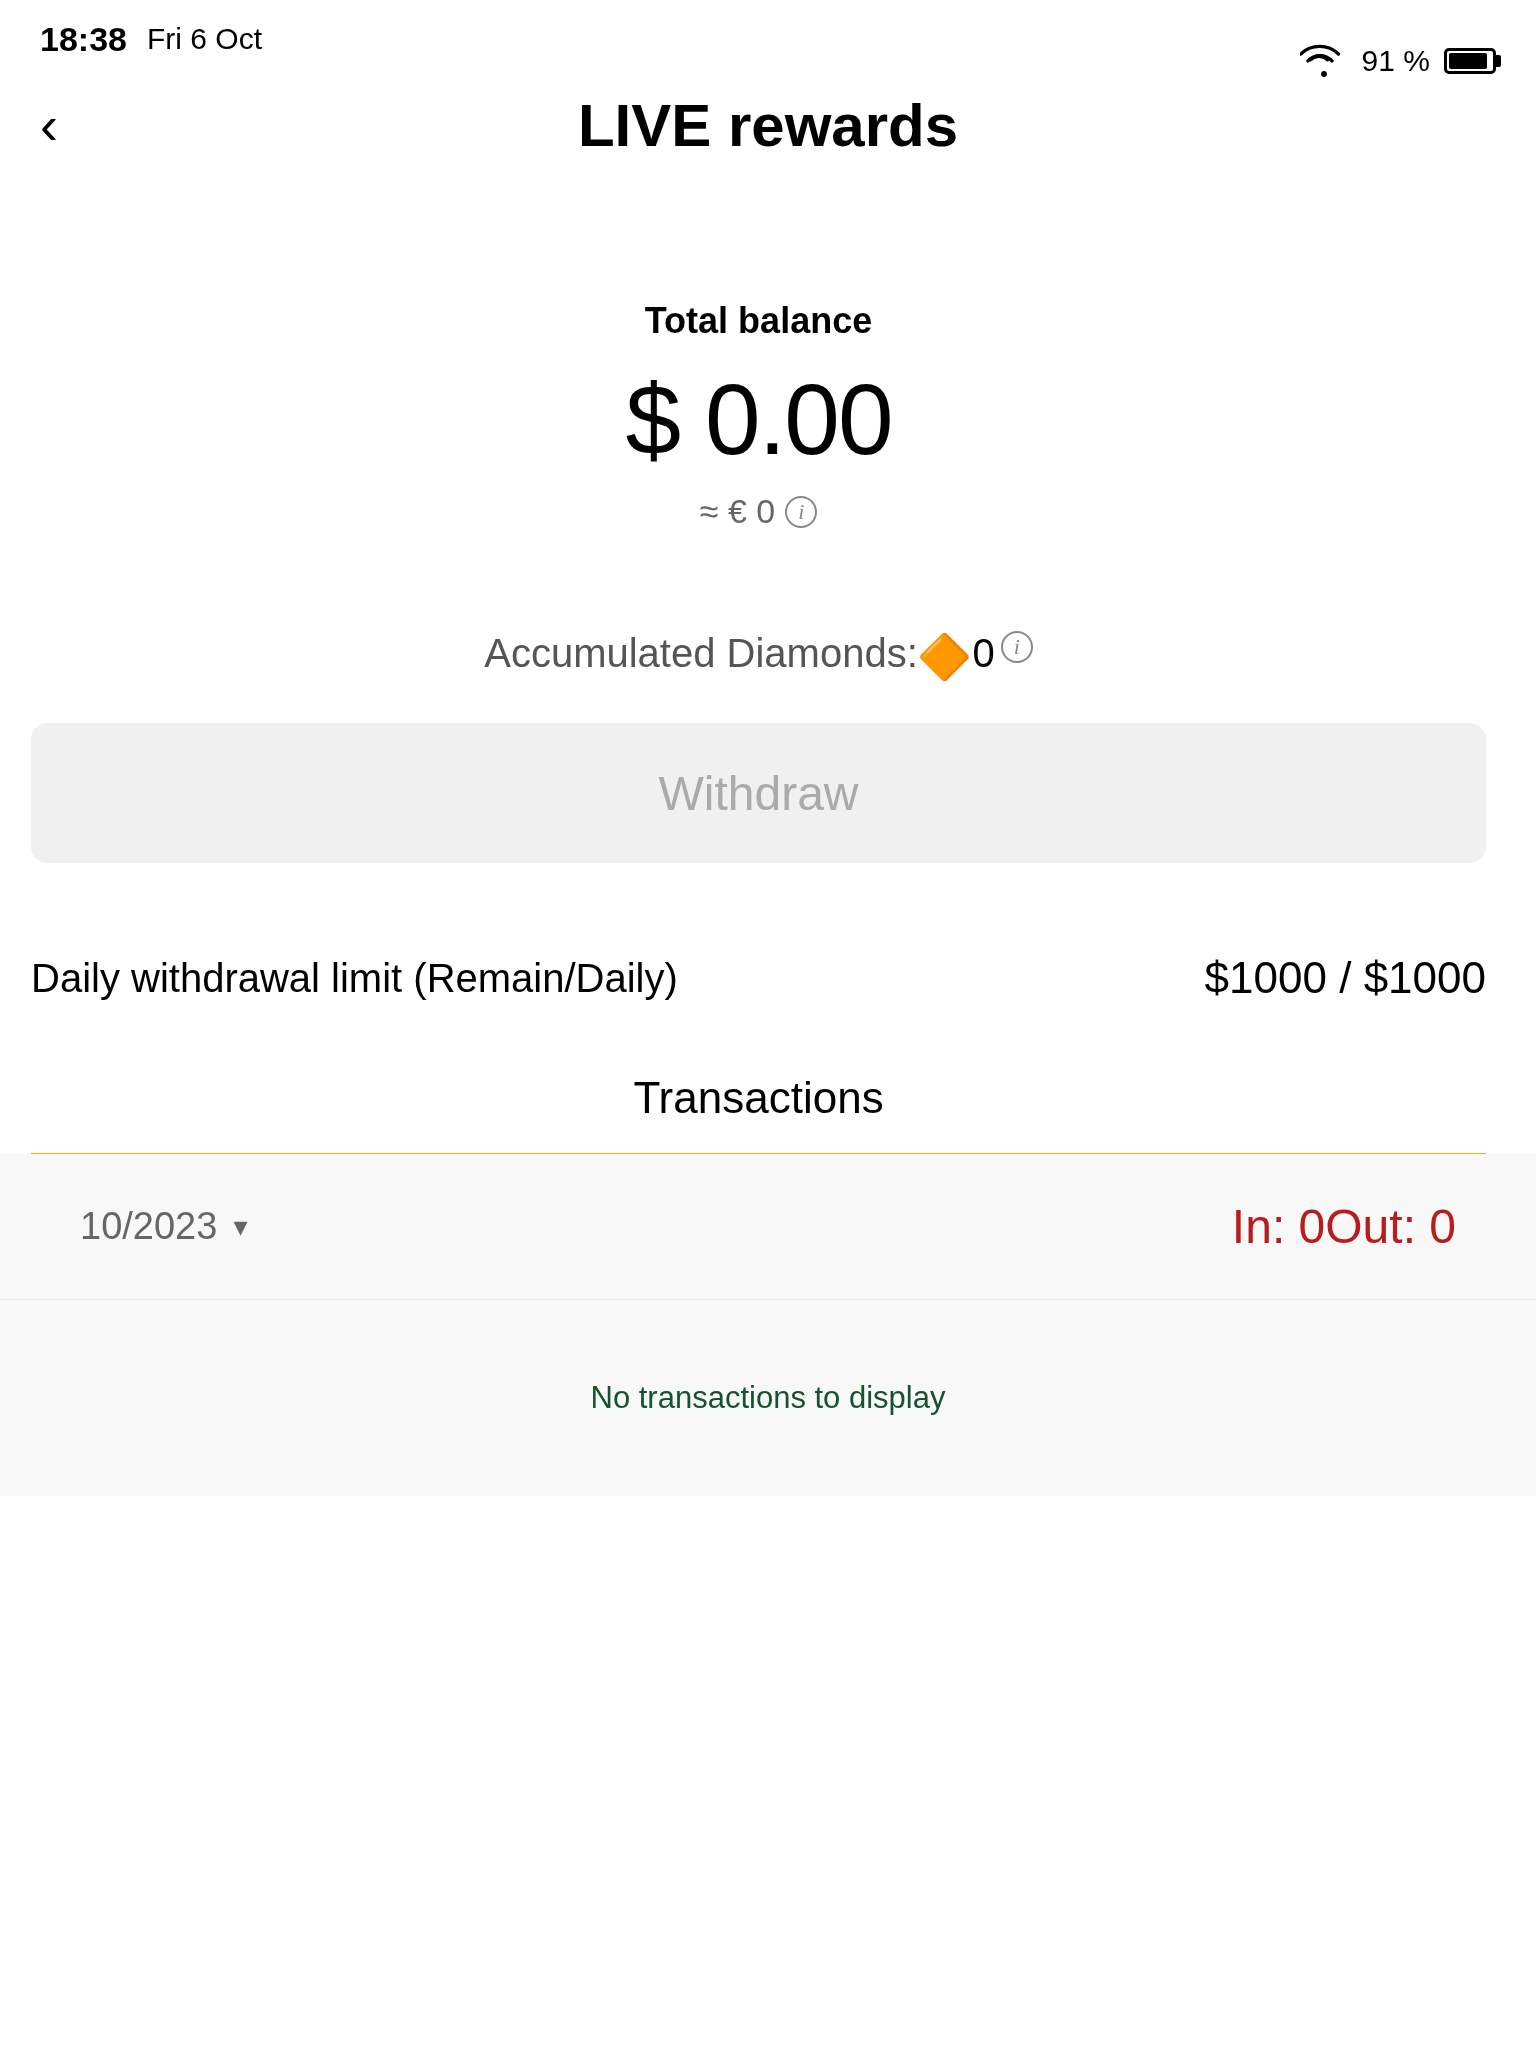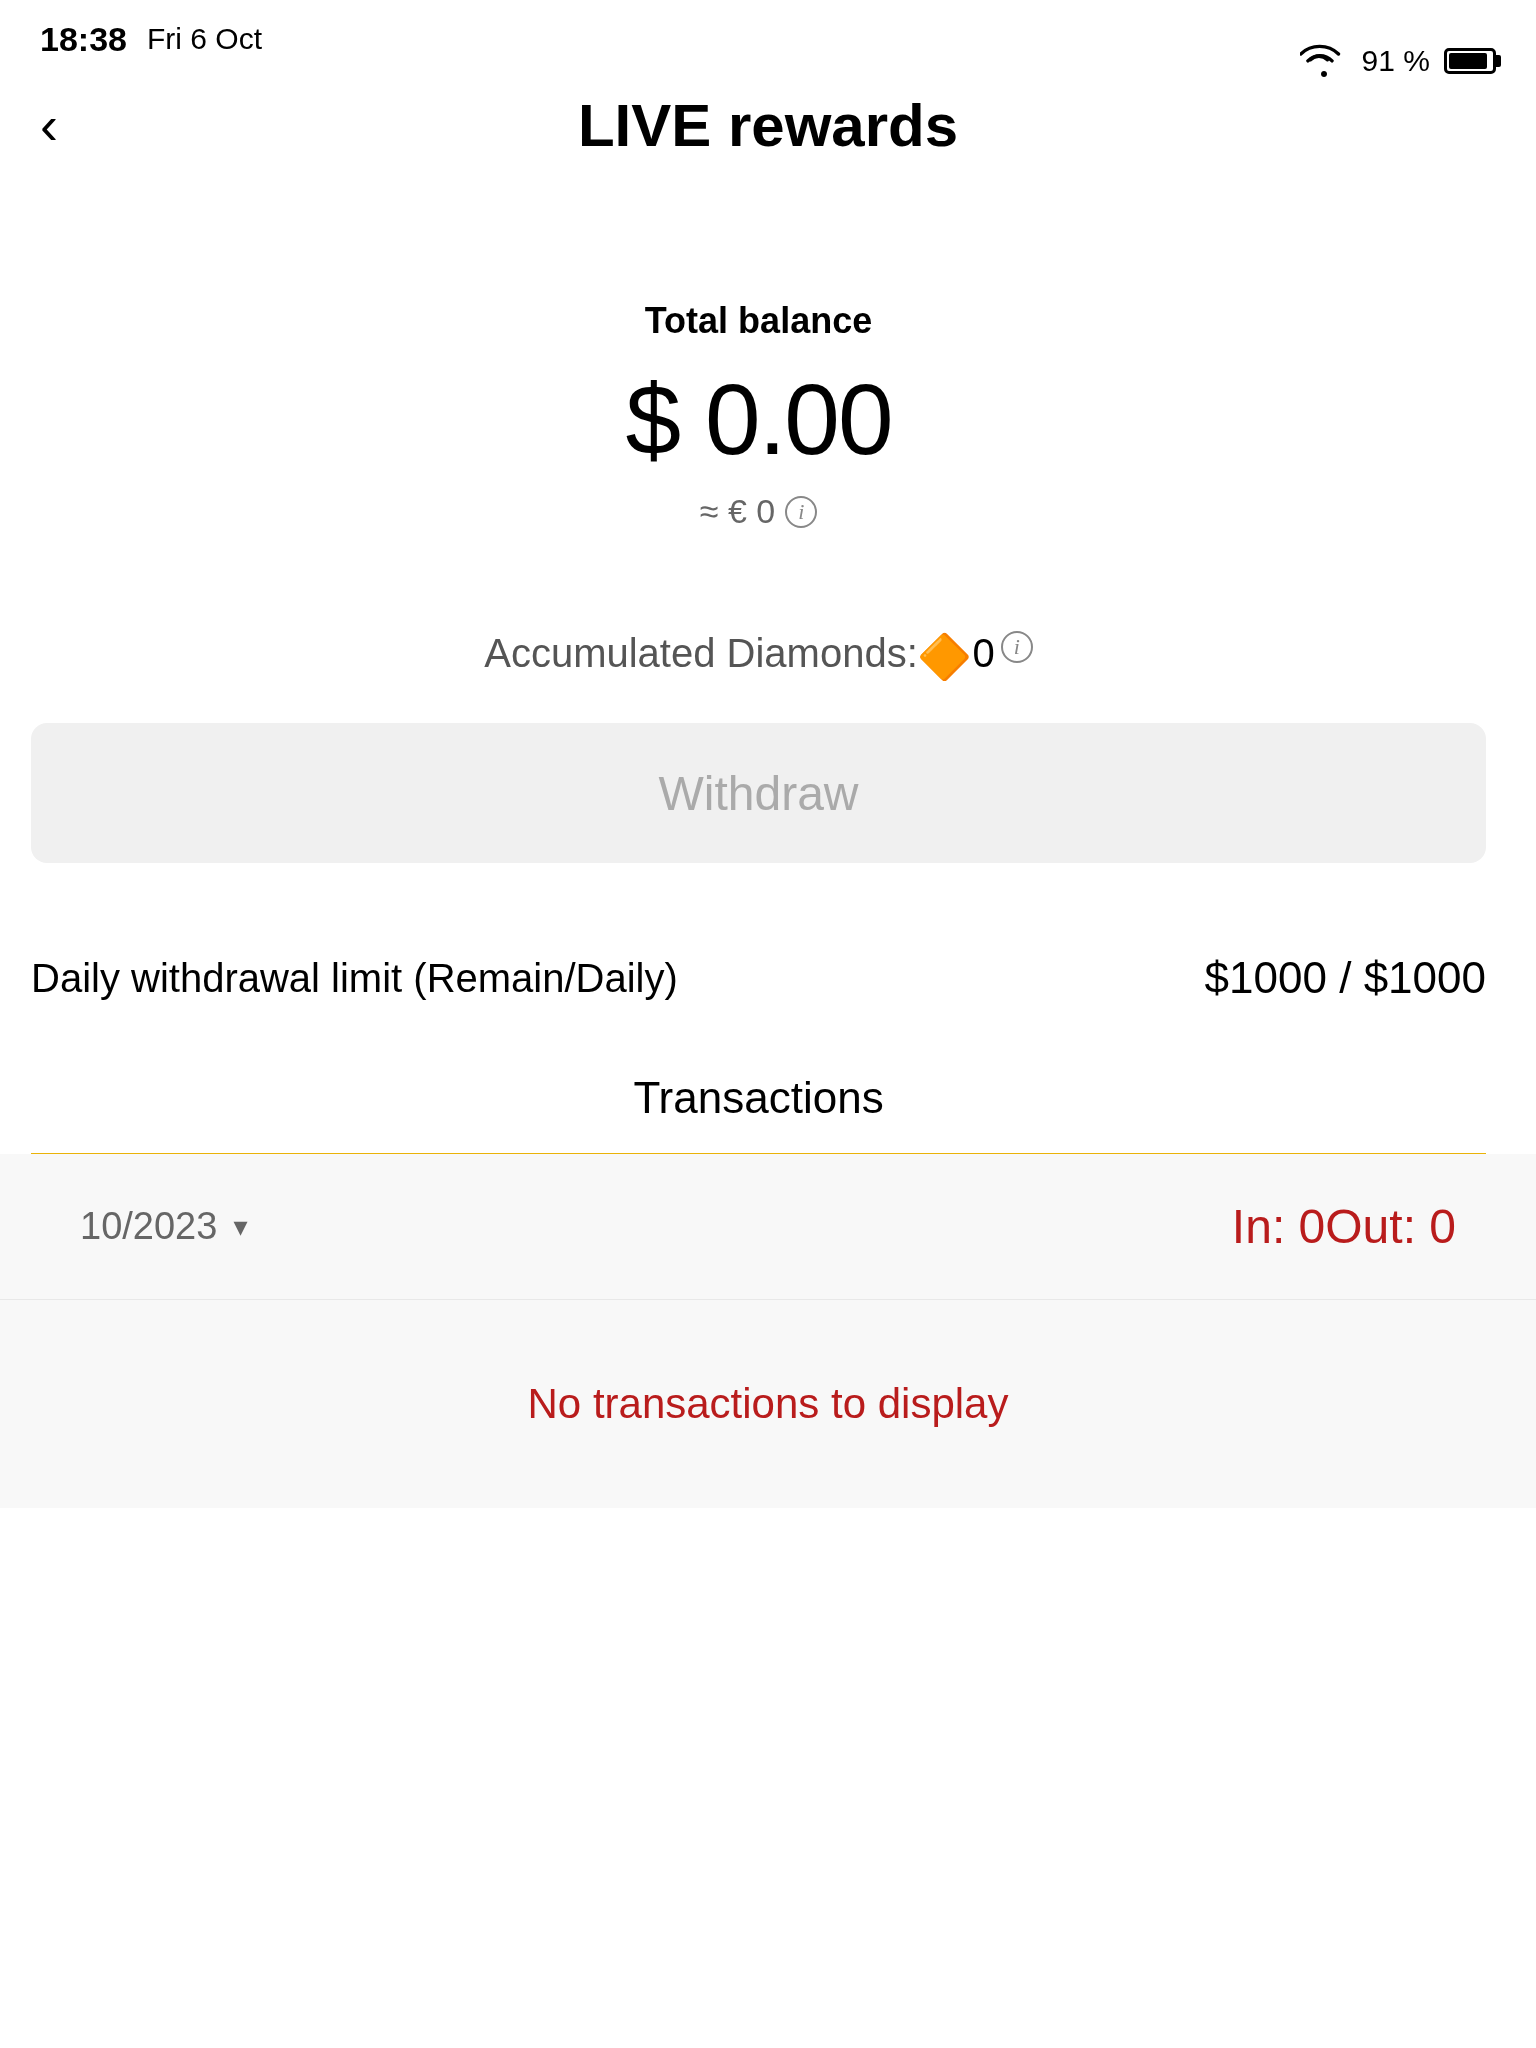--- a/index.html
+++ b/index.html
@@ -337,14 +337,14 @@
     <span class="month-label">10/2023</span>
     <span class="chevron-down">▾</span>
   </div>
   <div class="transaction-summary">
     <span>In: 0</span>
     <span>Out: 0</span>
   </div>
 </div>
 
 <div style="background:#f8f8f8; width:100%; padding: 80px 0; text-align:center;">
-  <span style="font-size:42px; color:#b91c1c;">No transactions to display</span>
+  <span style="font-size:31px; color:#14532d;">No transactions to display</span>
 </div>
 
 </body></html>

